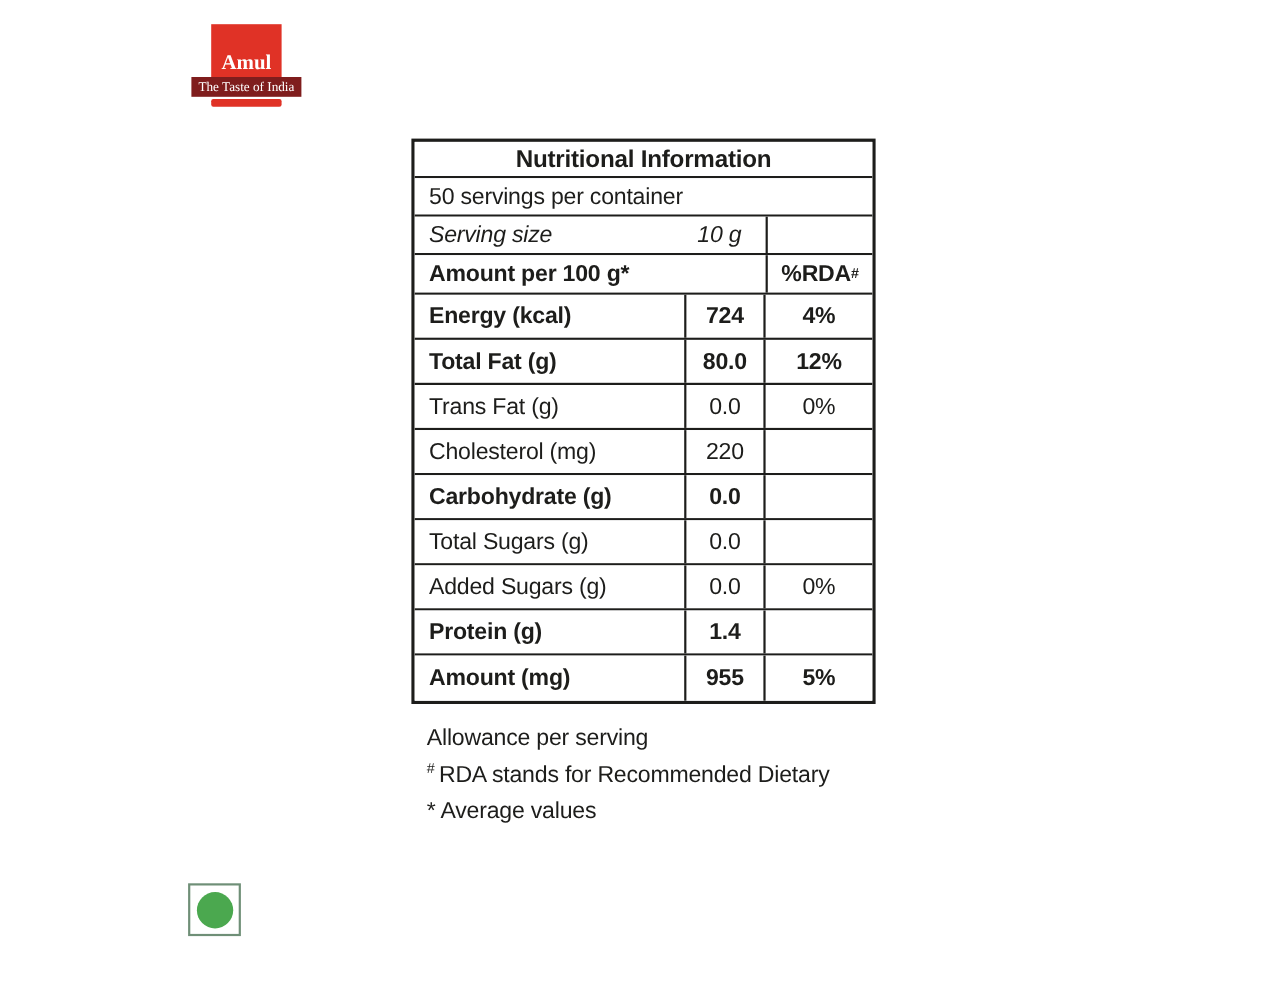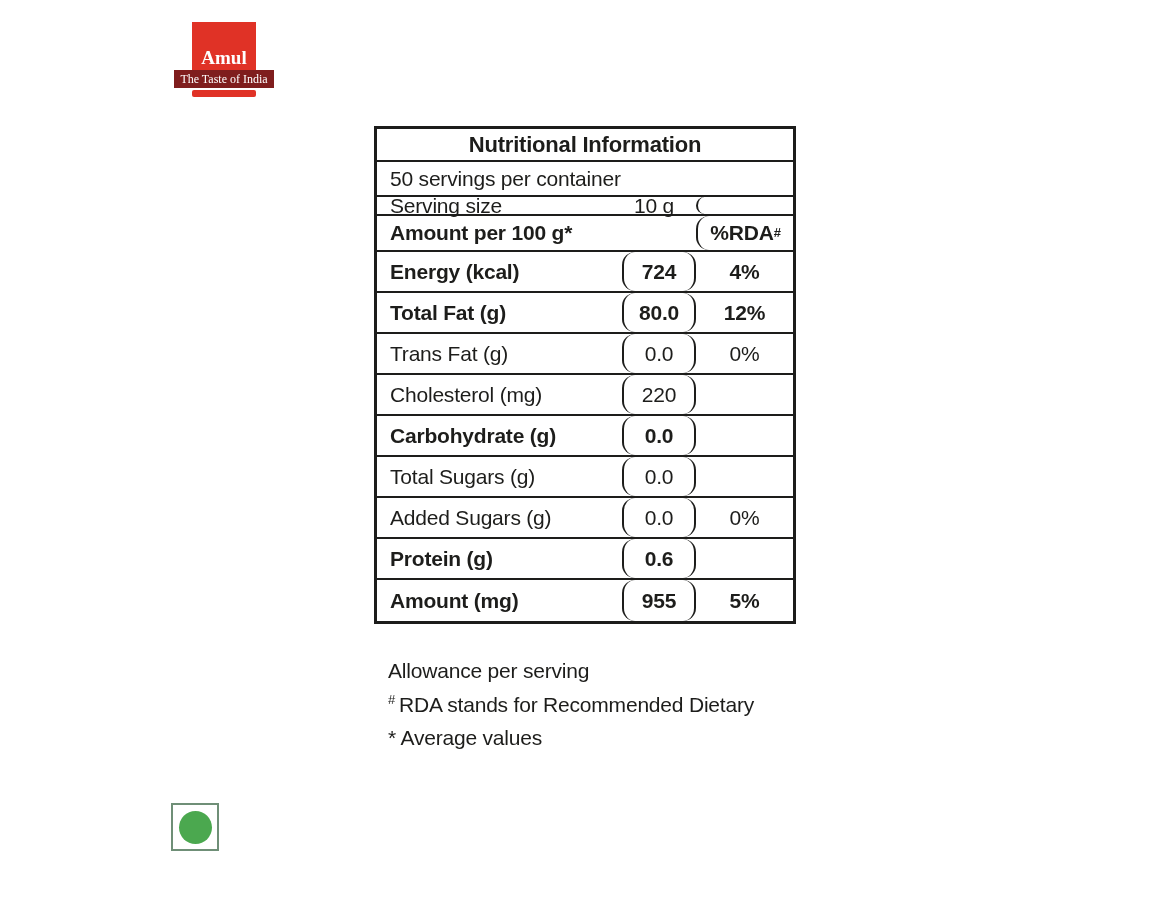--- a/index.html
+++ b/index.html
@@ -46,25 +46,25 @@
     font-size: 21px;
   }
   .row {
     display: flex; align-items: stretch;
     border-bottom: 2px solid #1d1d1b;
     background: #ffffff;
   }
   .row:last-child { border-bottom: none; }
   .row-title   { height: 33px; }
   .row-line2   { height: 35px; }
-  .row-line3   { height: 19px; }
+  .row-line3   { height: 35px; font-style: italic; }
   .row-amount  { height: 36px; }
   .row-data    { height: 41px; }
 
-  .cell { display: flex; align-items: center; border-radius: 13px; }
+  .cell { display: flex; align-items: center; }
   .cell-title {
     width: 100%; justify-content: center;
     font-weight: bold; font-size: 22px;
   }
   .cell-full { width: 100%; padding-left: 13px; }
   .cell-merged {
     width: 319px; justify-content: space-between;
     padding-left: 13px; padding-right: 22px;
   }
   .cell-label { width: 245px; padding-left: 13px; }
@@ -172,21 +172,21 @@
   </div>
 
   <div class="row row-data">
     <div class="cell cell-label">Added Sugars (g)</div>
     <div class="cell cell-value">0.0</div>
     <div class="cell cell-rda">0%</div>
   </div>
 
   <div class="row row-data b">
     <div class="cell cell-label">Protein (g)</div>
-    <div class="cell cell-value">0.6</div>
+    <div class="cell cell-value">1.4</div>
     <div class="cell cell-rda"></div>
   </div>
 
   <div class="row row-data b">
     <div class="cell cell-label">Amount (mg)</div>
     <div class="cell cell-value">955</div>
     <div class="cell cell-rda">5%</div>
   </div>
 
 </div>

